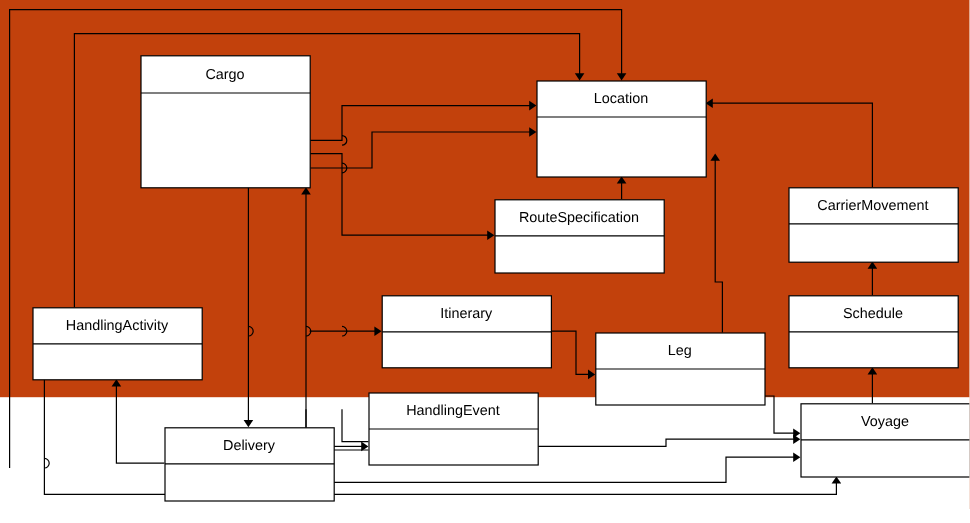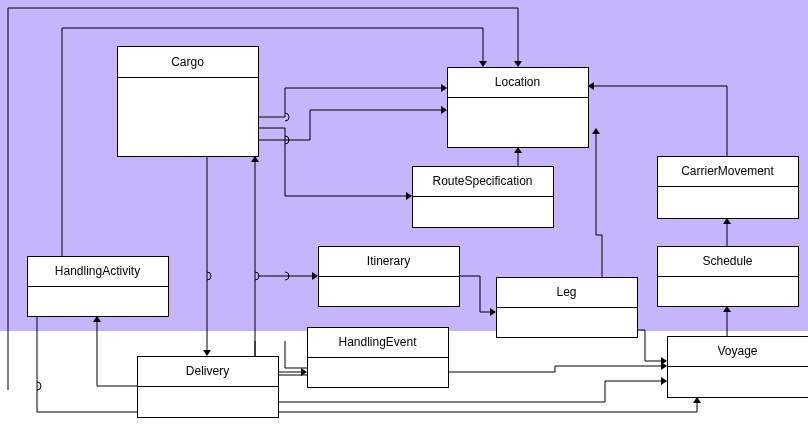--- a/index.html
+++ b/index.html
@@ -2,21 +2,21 @@
 <html><head>
 <meta charset="utf-8">
 <title>Domain Model Class Diagram</title>
 <style>
   html,body{margin:0;padding:0;background:#ffffff;}
   body{
     width:808px;height:436px;overflow:hidden;
     font-family:"Liberation Sans", sans-serif;
     color:#000000;
   }
-  #diagram-root{position:relative;width:808px;height:331px;background:#c4b5fd;}
+  #diagram-root{position:relative;width:808px;height:331px;background:#c2410c;}
   svg#diagram-canvas{display:block;width:808px;height:436px;}
   .class-box-rect{fill:#ffffff;stroke:#000000;stroke-width:1;}
   .divider-line{stroke:#000000;stroke-width:1;}
   .class-label{
     font-family:"Liberation Sans", sans-serif;
     font-size:12px;
     fill:#000000;
     text-anchor:middle;
     dominant-baseline:middle;
   }

